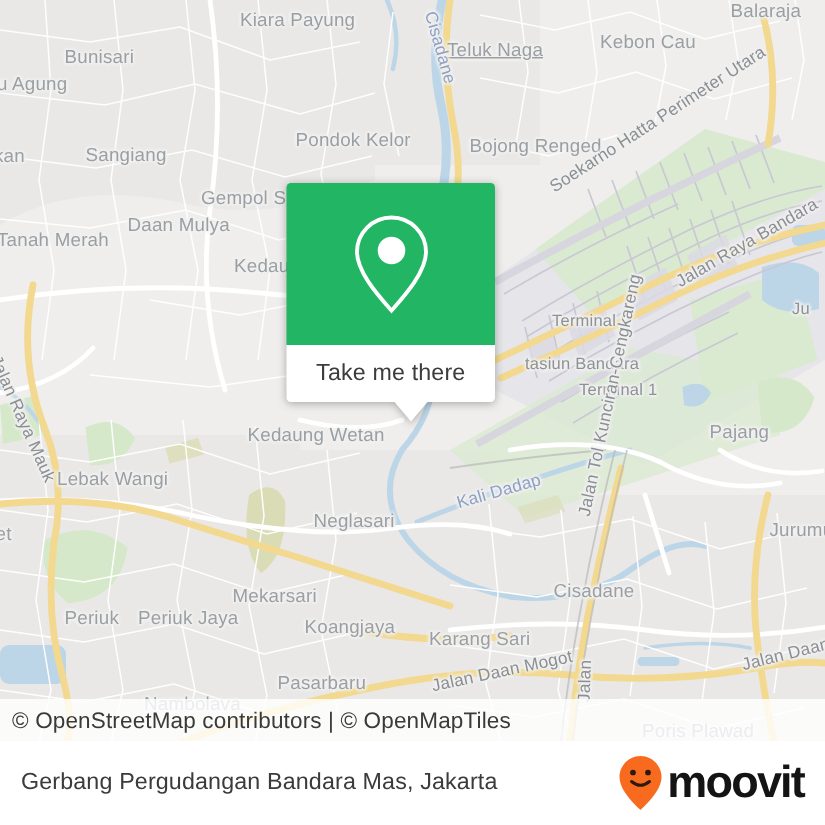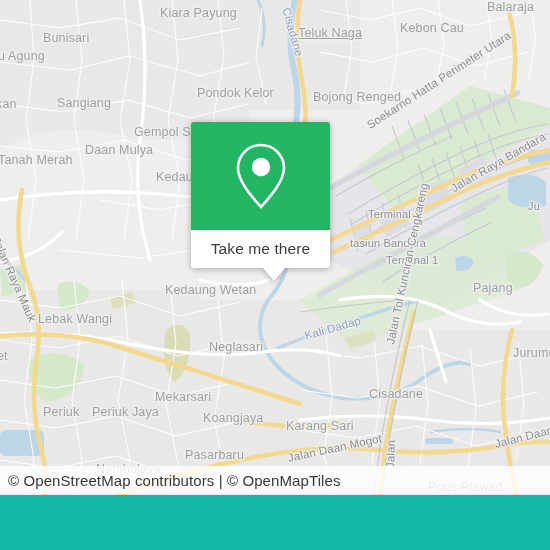--- a/index.html
+++ b/index.html
@@ -324,14 +324,26 @@
     <div id="popup-foot">
       <span>Take me there</span>
     </div>
     <div id="popup-tail"></div>
   </div>
 
   <div id="attrib">
     <span>© OpenStreetMap contributors | © OpenMapTiles</span>
   </div>
 
+  <div id="footer">
+    <div id="footer-title">Gerbang Pergudangan Bandara Mas, Jakarta</div>
+    <div id="brand">
+      <svg width="30" height="38" viewBox="0 0 30 38">
+        <path d="M15 1 C7.3 1 1 7.3 1 15 C1 24 11 33 15 37 C19 33 29 24 29 15 C29 7.3 22.7 1 15 1 Z" fill="#f86a1e"></path>
+        <circle cx="10" cy="12" r="1.9" fill="#2b1a10"></circle>
+        <circle cx="20" cy="12" r="1.9" fill="#2b1a10"></circle>
+        <path d="M9 18 Q15 23 21 18" fill="none" stroke="#2b1a10" stroke-width="2" stroke-linecap="round"></path>
+      </svg>
+      <span id="brand-word">moovit</span>
+    </div>
+  </div>
 
 </div>
 
 </body></html>

